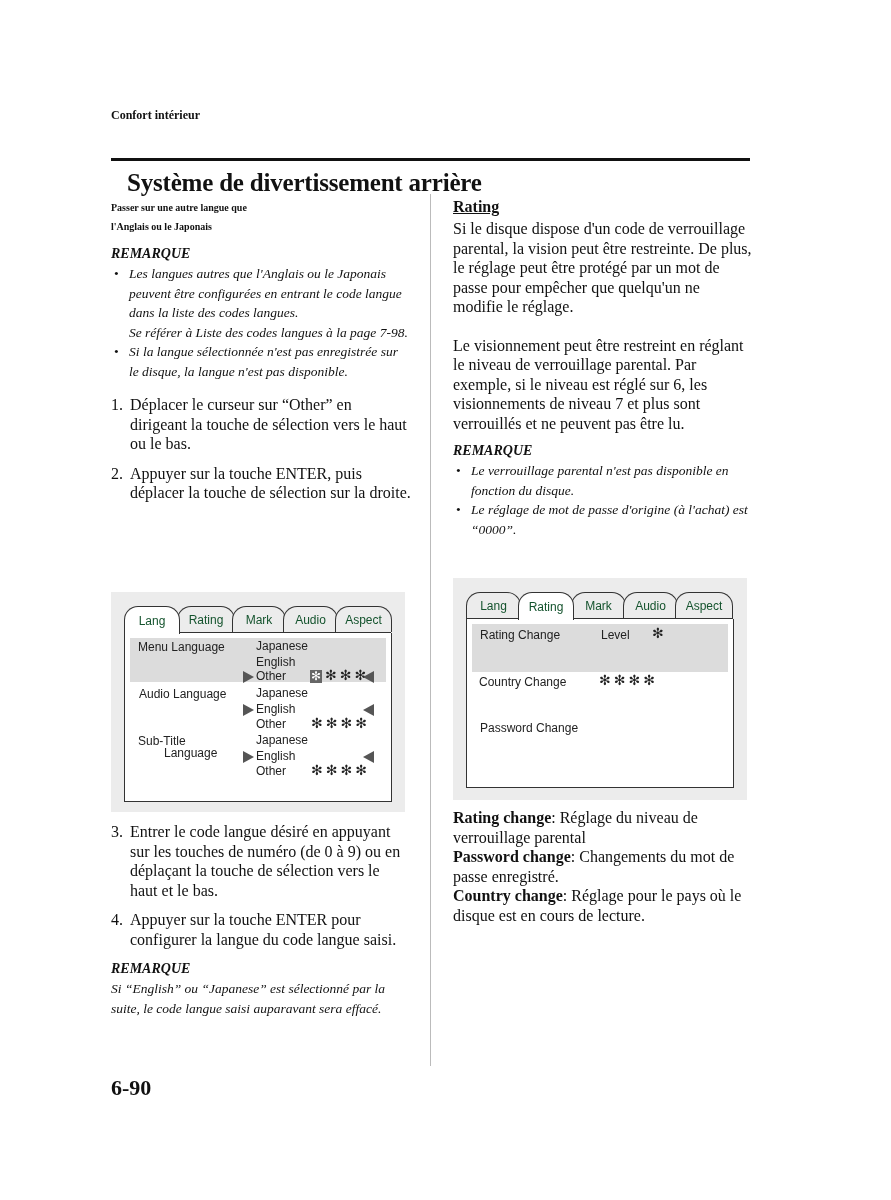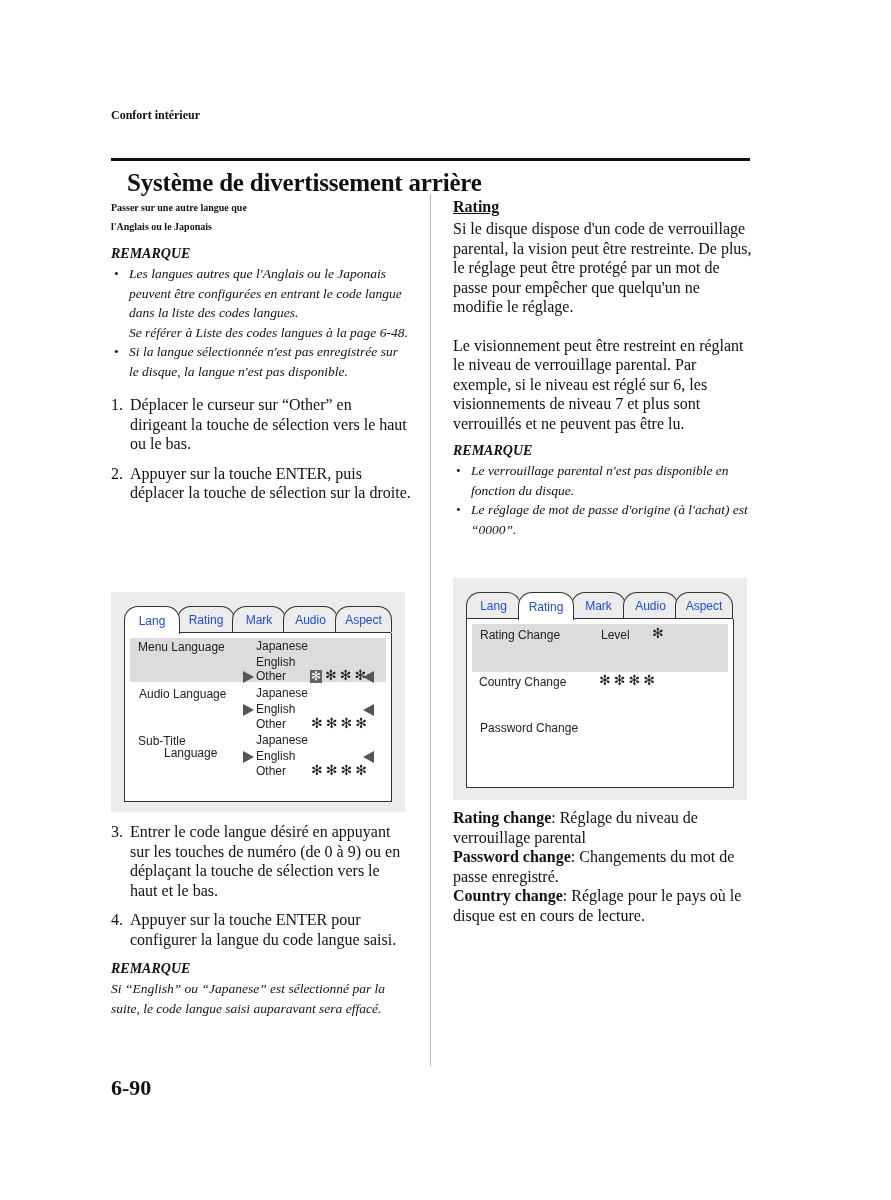--- a/index.html
+++ b/index.html
@@ -30,21 +30,21 @@
   .underline-bold { font-weight: bold; text-decoration: underline; font-size: 16px; }
 
   
   .figure { position: absolute; background: #ececec; }
   .screen { position: absolute; background: #fff; border: 1.5px solid #333; border-top: none;
             font-family: "Liberation Sans", "DejaVu Sans", sans-serif; font-size: 12px; color: #222; }
   .tabs { position: absolute; display: flex; }
   .tab { position: relative; height: 26px; border: 1.5px solid #333; border-bottom: none;
          border-radius: 14px 14px 0 0; background: #ececec; display: flex; align-items: center;
          justify-content: center; font-family: "Liberation Sans", "DejaVu Sans", sans-serif;
-         font-size: 12px; color: #1d4ed8; margin-right: -3px; box-sizing: border-box; }
+         font-size: 12px; color: #14532d; margin-right: -3px; box-sizing: border-box; }
   .tab.active { background: #fff; z-index: 2; height: 28px; }
   .tab-underline { position: absolute; height: 1.5px; background: #333; }
   .hl { position: absolute; background: #dcdcdc; }
   .t { position: absolute; white-space: nowrap; font-family: "Liberation Sans", "DejaVu Sans", sans-serif; font-size: 12px; color: #222; }
   .arrow-r { position: absolute; width: 0; height: 0; border-top: 6px solid transparent; border-bottom: 6px solid transparent; border-left: 11px solid #555; }
   .arrow-l { position: absolute; width: 0; height: 0; border-top: 6px solid transparent; border-bottom: 6px solid transparent; border-right: 11px solid #555; }
   .stars { position: absolute; font-family: "DejaVu Sans", sans-serif; font-size: 14px; letter-spacing: 3px; color: #222; }
   .cursor-box { display: inline-block; width: 12px; height: 13px; background: #666; color: #fff; text-align: center; line-height: 13px; font-size: 12px; letter-spacing: 0; margin-right: 3px; vertical-align: 0px; }
 
   .page-num { left: 111px; top: 1075px; font-size: 22px; font-weight: bold; }
@@ -61,21 +61,21 @@
 <div class="col col-left">
   <p class="h-sub">
     <span>Passer sur une autre langue que</span><br>
     <span>l'Anglais ou le Japonais</span>
   </p>
   <div class="remarque">REMARQUE</div>
   <ul class="note-list">
     <li>
       <span class="bullet">•</span>
       <span>Les langues autres que l'Anglais ou le Japonais peuvent être configurées en entrant le code langue dans la liste des codes langues.</span><br>
-      <span>Se référer à Liste des codes langues à la page 6-48.</span>
+      <span>Se référer à Liste des codes langues à la page 7-98.</span>
     </li>
     <li>
       <span class="bullet">•</span>
       <span>Si la langue sélectionnée n'est pas enregistrée sur le disque, la langue n'est pas disponible.</span>
     </li>
   </ul>
   <ol class="steps" style="margin-top:14px;">
     <li>
       <span class="num">1.</span>
       <span>Déplacer le curseur sur “Other” en dirigeant la touche de sélection vers le haut ou le bas.</span>

